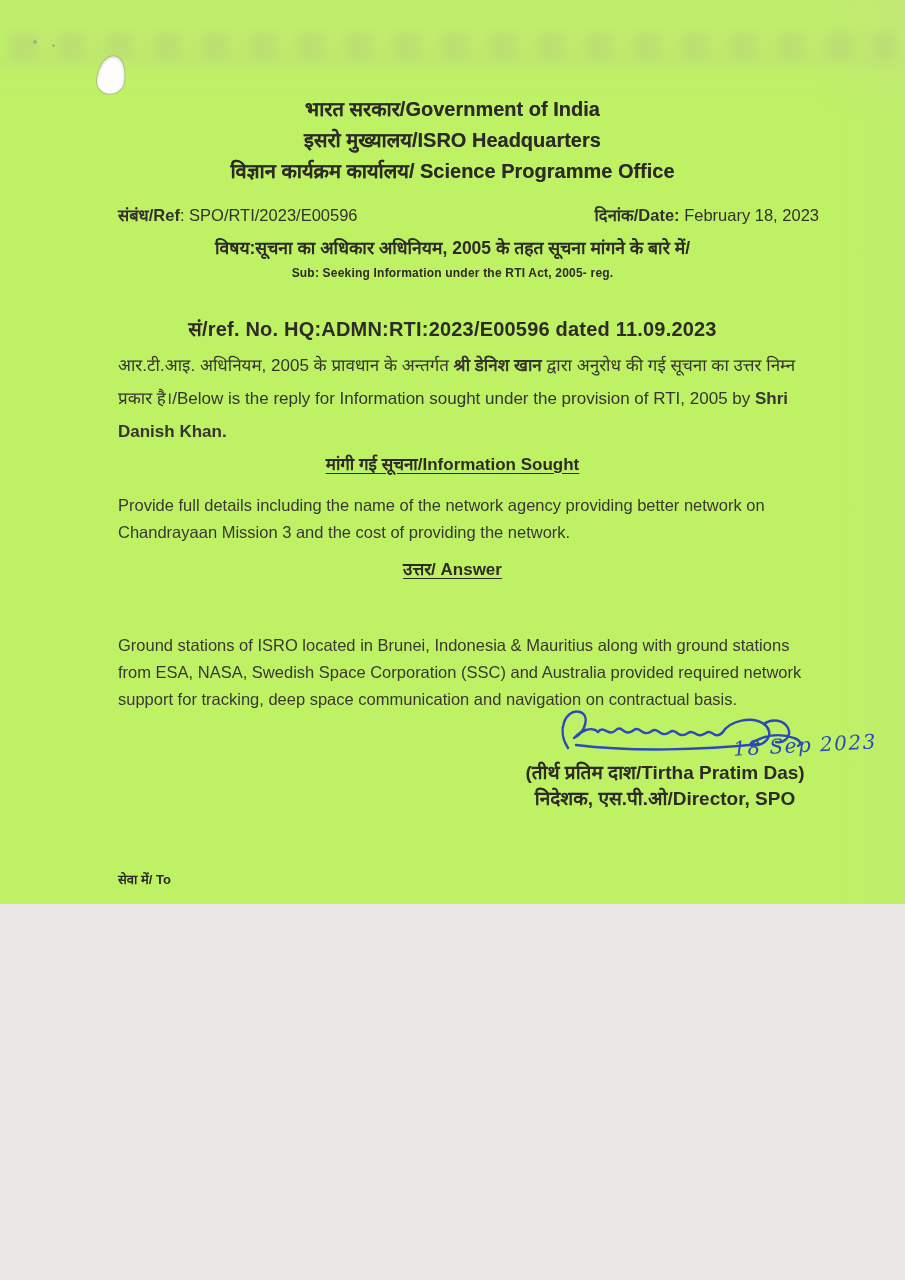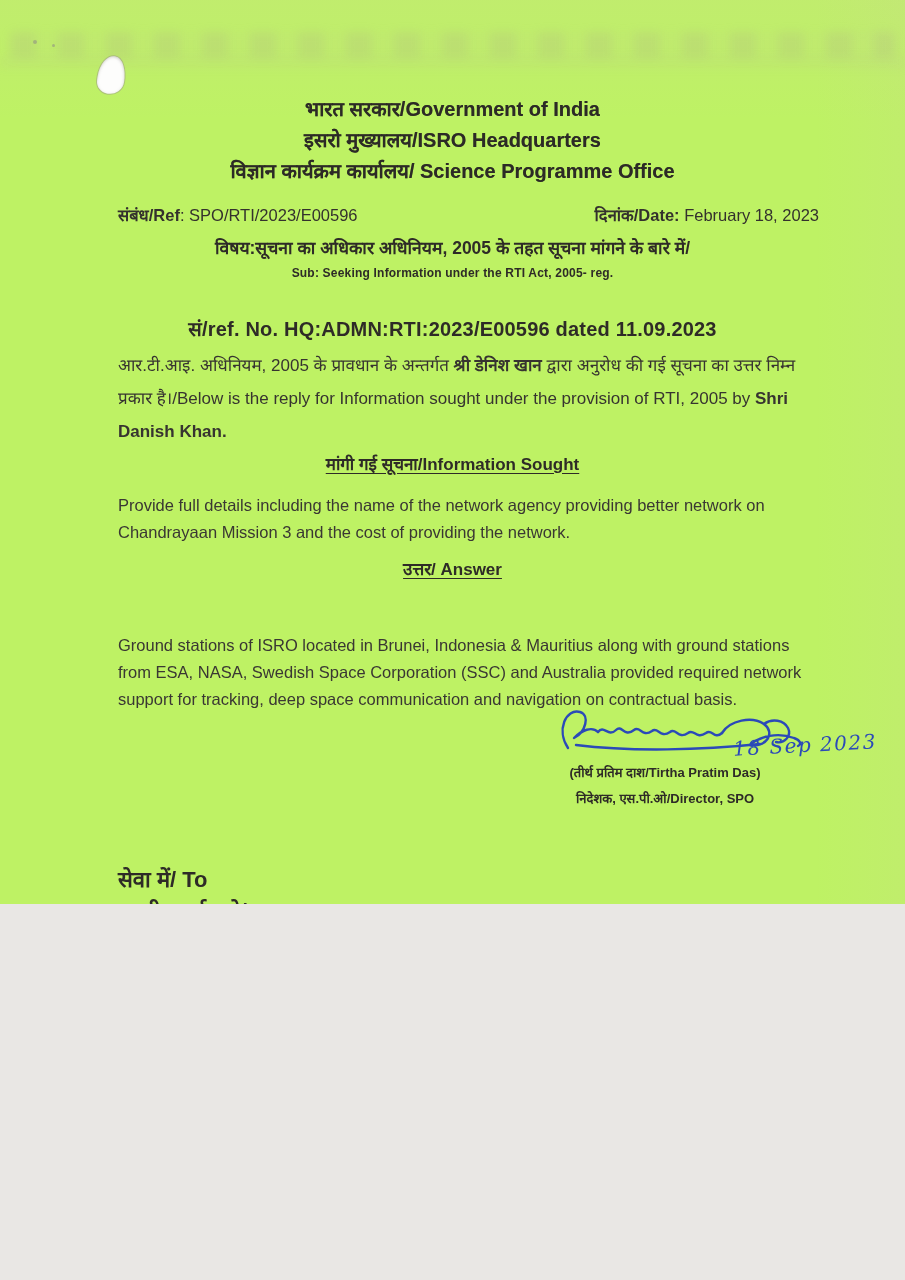--- a/index.html
+++ b/index.html
@@ -53,24 +53,24 @@
   .section-heading span{text-decoration:underline;text-underline-offset:3px;}
   .body-par{position:absolute;left:118px;width:706px;
     font-size:16.5px;line-height:27px;color:#3a3733;}
   
   .sig-ink{position:absolute;left:552px;top:700px;width:268px;height:64px;}
   .sig-date{position:absolute;left:733px;top:733px;
     font-family:"DejaVu Serif", serif;font-style:italic;
     font-size:20px;letter-spacing:1.5px;transform:rotate(-3deg);white-space:nowrap;}
   .ink{color:#2b4ab8;}
   .sig-text{position:absolute;left:455px;top:760px;width:420px;text-align:center;
-    font-weight:bold;font-size:13px;line-height:26px;color:#2e2b27;}
+    font-weight:bold;font-size:19px;line-height:26px;color:#2e2b27;}
   
   .addressee{position:absolute;left:118px;top:864px;font-weight:bold;
-    font-size:22px;line-height:32px;color:#2e2b27;}
+    font-size:13px;line-height:32px;color:#2e2b27;}
   
   .stamp{position:absolute;left:658px;top:1066px;width:196px;height:180px;
     transform:rotate(-4deg);opacity:.92;}
   .stamp svg{overflow:visible;}
   .hand{font-family:"DejaVu Serif", serif;font-style:italic;}
 </style>
 </head>
 <body>
 
 <div class="page">

